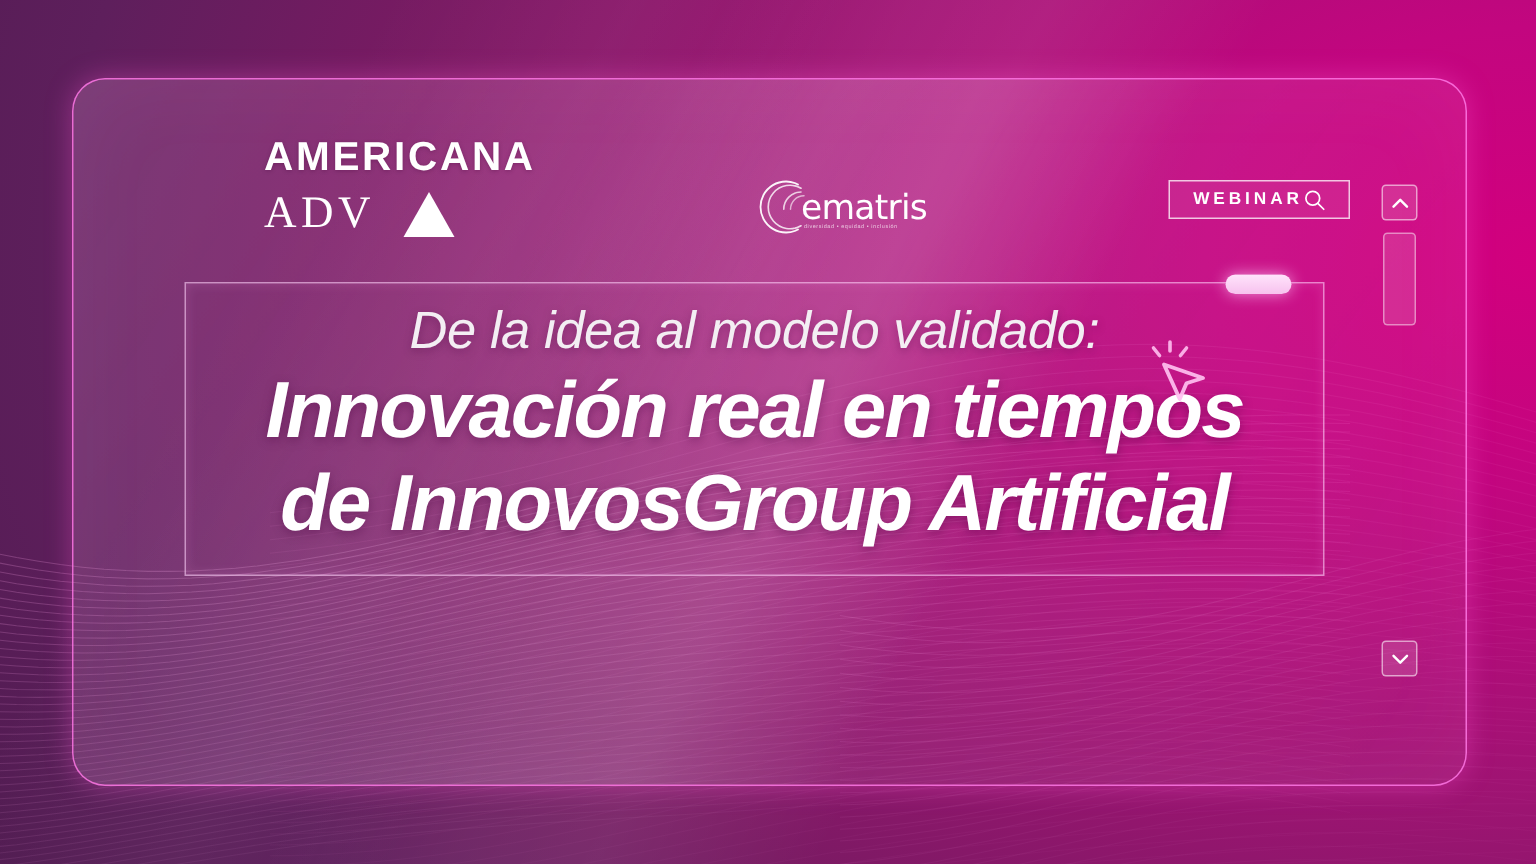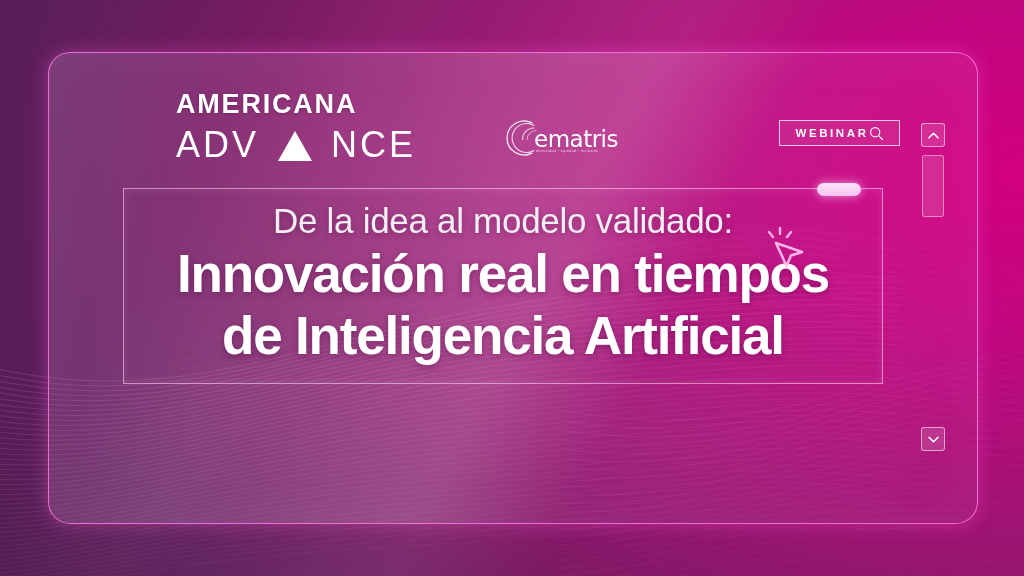--- a/index.html
+++ b/index.html
@@ -57,21 +57,21 @@
 
   
   #brand{ position:absolute; left:127px; top:38px; width:235px; }
   #brand-top{
     font-size:27px; font-weight:700; letter-spacing:1.8px;
     color:#ffffff; line-height:1; white-space:nowrap;
     text-shadow:0 1px 3px rgba(60,0,50,.3);
   }
   #brand-bottom{
     margin-top:9px; display:flex; align-items:center; gap:17px;
-    font-size:36px; font-weight:400; letter-spacing:3px; color:#ffffff; line-height:1;
+    font-size:30px; font-weight:400; letter-spacing:3px; color:#ffffff; line-height:1;font-family:Liberation Serif, serif;
   }
   #brand-bottom .seg{ white-space:pre; }
   .tri{
     display:inline-block; width:0; height:0; margin:0 2px -2px 2px;
     border-left:17px solid transparent; border-right:17px solid transparent;
     border-bottom:30px solid #ffffff;
   }
 
   
   #ematris{ position:absolute; left:449px; top:60px; width:105px; height:48px; }
@@ -107,20 +107,21 @@
   }
   #webinar-badge .lbl{
     font-size:11.5px; font-weight:700; letter-spacing:2.6px; color:#fff;
   }
 
   
   #title-frame{
     position:absolute; left:74px; top:135px; width:760px; height:196px;
     border:1.2px solid rgba(255,210,250,.6);
     box-shadow:0 0 8px rgba(255,160,240,.18) inset;
+    font-style:italic;
   }
   #slider-handle{
     position:absolute; left:693px; top:-6px; width:44px; height:13px;
     border-radius:7px;
     background:linear-gradient(180deg,#ffe3fb,#f7c2ee);
     box-shadow:0 0 10px rgba(255,190,245,.75);
     cursor:pointer;
   }
   #title-block{
     position:absolute; left:0; top:0; width:100%; height:100%;
@@ -302,21 +303,20 @@
     <div class="panel-sheen"></div>
     <div class="panel-sheen2"></div>
 
     <div id="header-row">
 
       <div id="brand">
         <div id="brand-top">AMERICANA</div>
         <div id="brand-bottom">
           <span class="seg">ADV</span>
           <span class="tri"></span>
-          <span class="seg">NCE</span>
         </div>
       </div>
 
       <div id="ematris">
         <svg width="105" height="48" viewBox="0 0 105 48">
           <g fill="none" stroke="#ffffff" stroke-linecap="round">
             <path d="M34 10 A17 17 0 1 0 34 40" stroke-width="1.2" opacity=".95"></path>
             <path d="M36 12.5 A14.5 14.5 0 1 0 36 37.5" stroke-width="1.1" opacity=".8"></path>
             <path d="M36 15 A11.5 11.5 0 0 0 24.5 26.5" stroke-width="1.1" opacity=".75"></path>
             <path d="M38 17.5 A9 9 0 0 0 29 26.5" stroke-width="1" opacity=".6"></path>
@@ -334,21 +334,21 @@
           <line x1="10.2" y1="10.2" x2="14.4" y2="14.4" stroke="#ffffff" stroke-width="1.25" stroke-linecap="round"></line>
         </svg>
       </div>
     </div>
 
     <div id="title-frame">
       <div id="slider-handle"></div>
       <div id="title-block">
         <div id="title-line-1">De la idea al modelo validado:</div>
         <div id="title-line-2">Innovación real en tiempos</div>
-        <div id="title-line-3">de Inteligencia Artificial</div>
+        <div id="title-line-3">de InnovosGroup Artificial</div>
       </div>
     </div>
 
     <svg id="cursor-icon" viewBox="0 0 52 52">
       <g stroke="#ffc0f0" stroke-width="2.4" stroke-linecap="round" fill="none" opacity=".9">
         <line x1="12" y1="16" x2="8" y2="11"></line>
         <line x1="19" y1="13" x2="19" y2="7"></line>
         <line x1="26" y1="16" x2="30" y2="11"></line>
       </g>
       <path d="M15 22 L41 31 L30 34.5 L25.5 45 Z" fill="none" stroke="#ffc0f0" stroke-width="2.6" stroke-linejoin="round" opacity=".92"></path>

